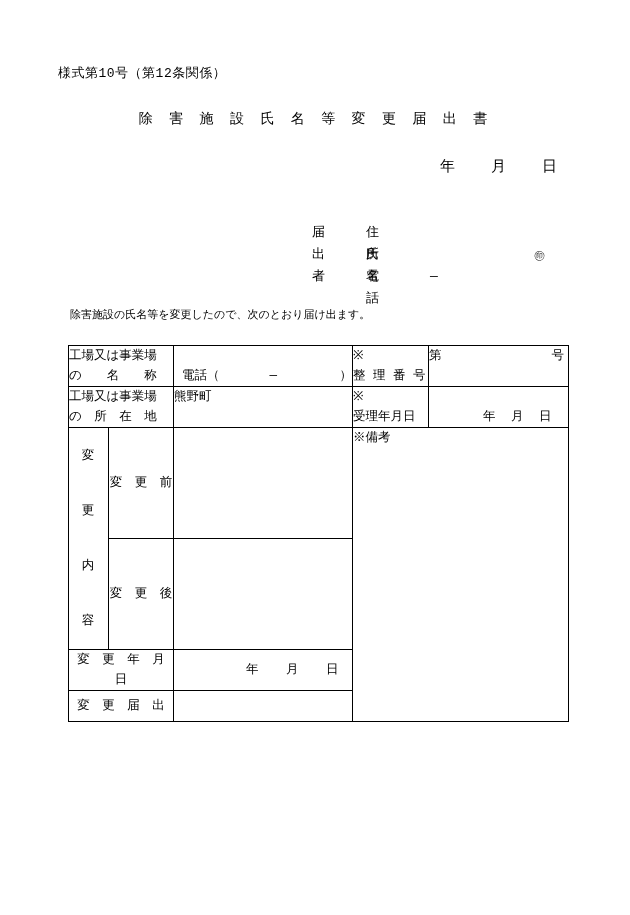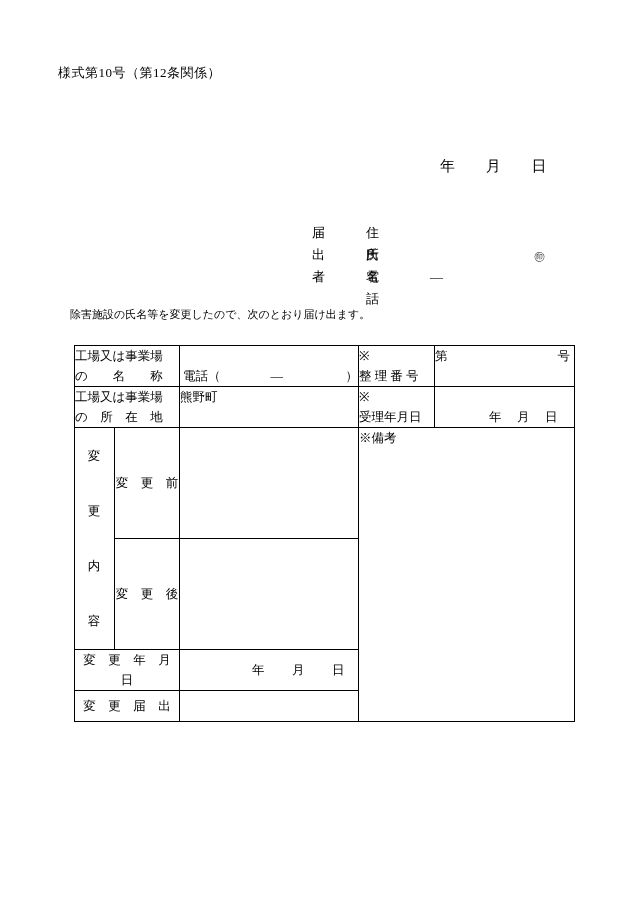--- a/index.html
+++ b/index.html
@@ -13,20 +13,21 @@
     font-family: "Liberation Serif", "DejaVu Serif", serif;
     color: #000000;
     position: relative;
     overflow: hidden;
   }
   .page {
     position: relative;
     width: 630px;
     height: 915px;
     box-sizing: border-box;
+    font-family: Liberation Mono, monospace;
   }
   .form-no {
     position: absolute;
     left: 58px;
     top: 64px;
     font-size: 13px;
     letter-spacing: 0.5px;
   }
   .doc-title {
     position: absolute;
@@ -79,21 +80,21 @@
     left: 68px;
   }
   .lead {
     position: absolute;
     left: 70px;
     top: 307px;
     font-size: 11px;
   }
   .tbl {
     position: absolute;
-    left: 74px;
+    left: 68px;
     top: 345px;
     width: 500px;
     border-collapse: collapse;
     table-layout: fixed;
     font-size: 12.5px;
     border-radius: 10px;
   }
   .tbl td {
     border: 1px solid #000;
     padding: 0;
@@ -124,20 +125,21 @@
     letter-spacing: 1px;
   }
 </style>
 </head>
 <body>
 
 <div class="page">
 
   <div class="form-no">様式第10号（第12条関係）</div>
 
+  <div class="doc-title">除 害 施 設 氏 名 等 変 更 届 出 書</div>
 
   <div class="date-line">
     <span class="date-y">年</span>
     <span class="date-m">月</span>
     <span>日</span>
   </div>
 
 
   <div class="submitter">
     <div class="row">

